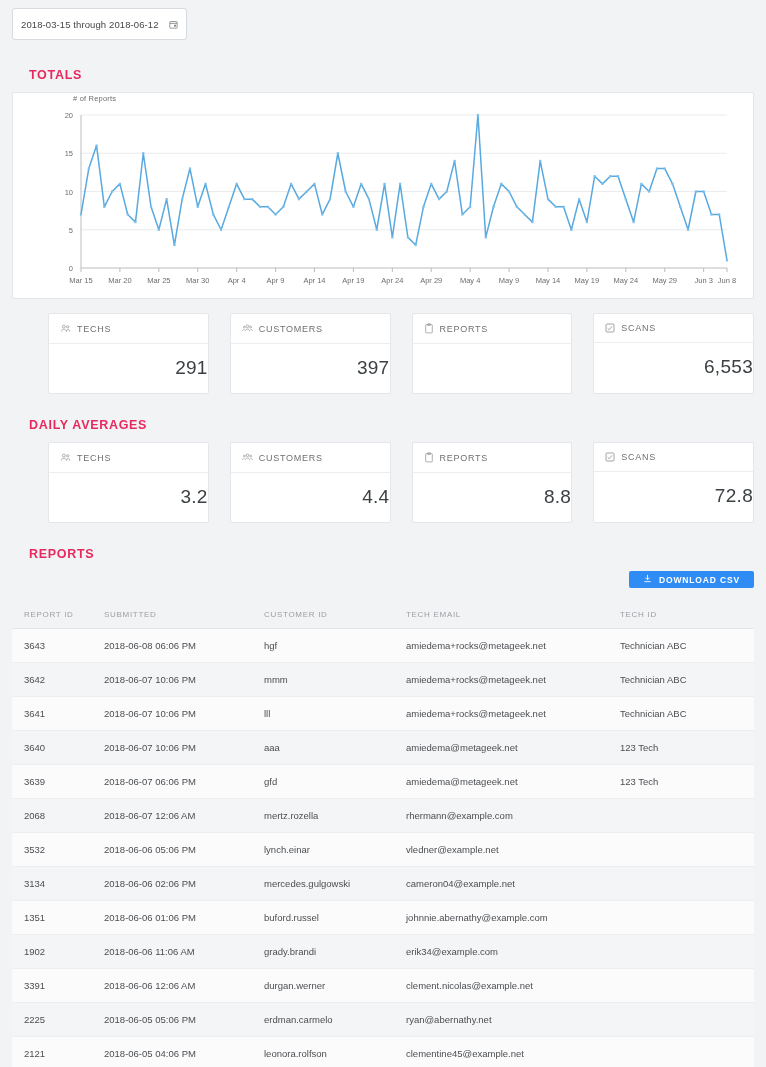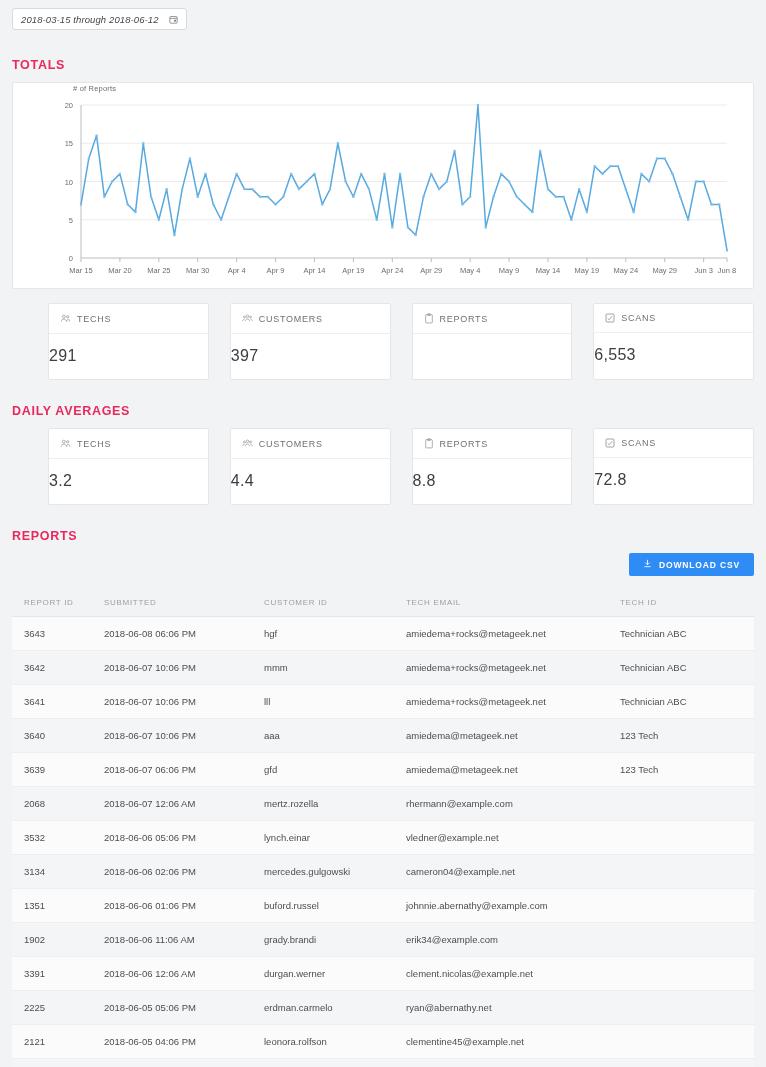--- a/index.html
+++ b/index.html
@@ -11,29 +11,29 @@
     color: #44474a;
     overflow: hidden;
   }
   .page { width: 766px; padding: 0 12px; }
 
   
   .daterange-wrap { padding: 8px 0 0 0; }
   .daterange {
     display: inline-flex; align-items: center; gap: 10px;
     background: #ffffff; border: 1px solid #d7dade; border-radius: 3px;
-    padding: 4px 8px; height: 22px;
-    font-size: 9.5px; color: #44474a; letter-spacing: .1px; font-style: italic;
+    padding: 4px 8px; height: 32px;
+    font-size: 9.5px; color: #44474a; letter-spacing: .1px;
   }
   .daterange .cal-ico { display:inline-flex; }
 
   
   .section-title {
     color: #e8295e; font-size: 12.5px; font-weight: bold;
-    letter-spacing: .7px; margin: 24px 0 10px 0;
+    letter-spacing: .7px; margin: 24px 0 10px 17px;
   }
   #totals-title { margin-top: 28px; }
 
   
   .chart-card {
     background:#fff; border:1px solid #e4e6e9; border-radius:2px;
     height: 207px; width: 742px; position: relative;
   }
   .chart-axis-label {
     position:absolute; left:60px; top:1px;
@@ -46,30 +46,30 @@
   .stat-card {
     flex:1 1 0; background:#fff; border:1px solid #e4e6e9; border-radius:2px;
   }
   .stat-head {
     display:flex; align-items:center; gap:6px;
     padding: 9px 11px; border-bottom:1px solid #eceef0;
     font-size:9px; letter-spacing:.75px; color:#6d7073; font-weight:500;
   }
   .stat-head .ico { display:inline-flex; color:#8c9094; }
   .stat-value {
-    text-align:left; font-size:16px; color:#3c4043;
+    text-align:right; font-size:19px; color:#3c4043;
     padding: 13px 0 14px 0; letter-spacing:.3px;
   }
 
   
   .csv-row { display:flex; justify-content:flex-end; margin: 8px 0 16px 0; }
   .csv-btn {
     display:inline-flex; align-items:center; justify-content:center; gap:7px;
     background:#2f8cf4; color:#fff; border:none; border-radius:2px;
-    height:23px; padding: 0 14px; cursor:pointer;
+    height:17px; padding: 0 14px; cursor:pointer;
     font-size:8.5px; font-weight:bold; letter-spacing:.85px;
     font-family:"Liberation Sans", sans-serif;
   }
 
   
   table.reports { width:742px; border-collapse:collapse; table-layout:fixed; }
   table.reports th {
     text-align:left; font-size:8px; font-weight:normal; color:#9b9fa3;
     letter-spacing:.7px; padding: 6px 0 9px 12px;
     border-bottom:1px solid #e4e6e9; background:transparent;

